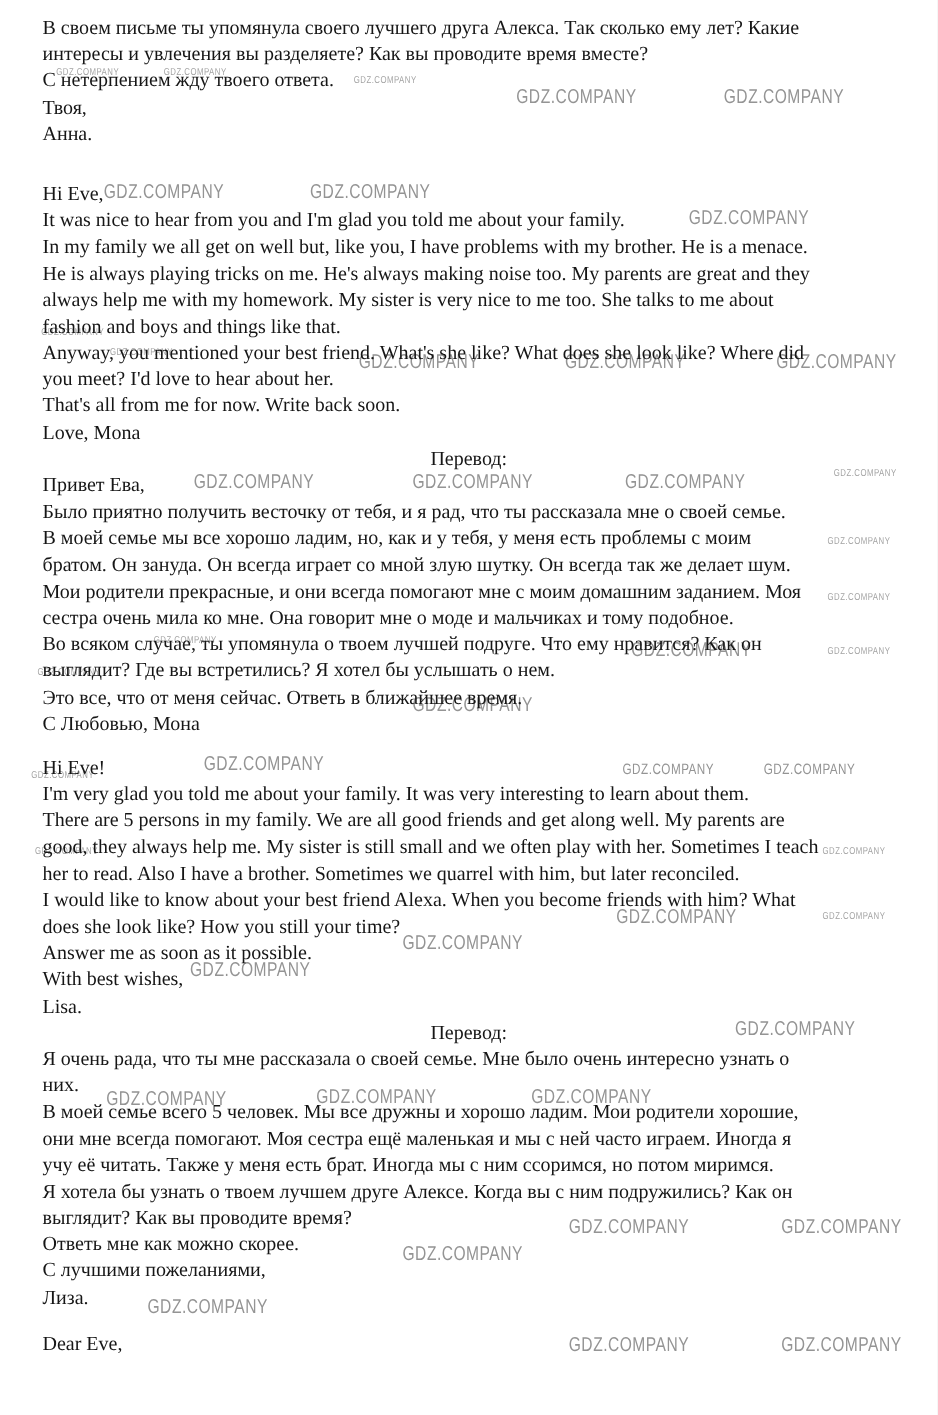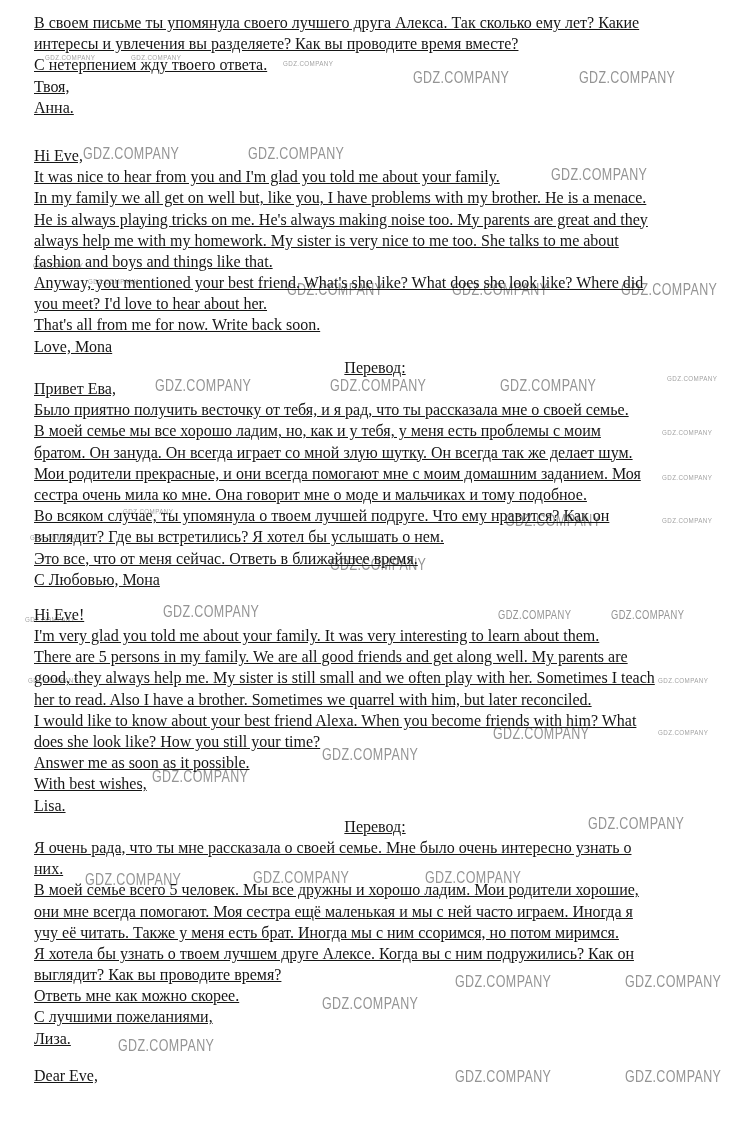--- a/index.html
+++ b/index.html
@@ -19,21 +19,20 @@
   .doc {
     position: relative;
     z-index: 2;
     padding: 12px 34px 0 34px;
     font-size: 16px;
   }
   .line {
     height: 21.2px;
     line-height: 21.2px;
     white-space: nowrap;
-    text-decoration: underline;
   }
   .line.center {
     text-align: center;
   }
   .wm-layer {
     position: absolute;
     inset: 0;
     z-index: 1;
   }
   .wm {

